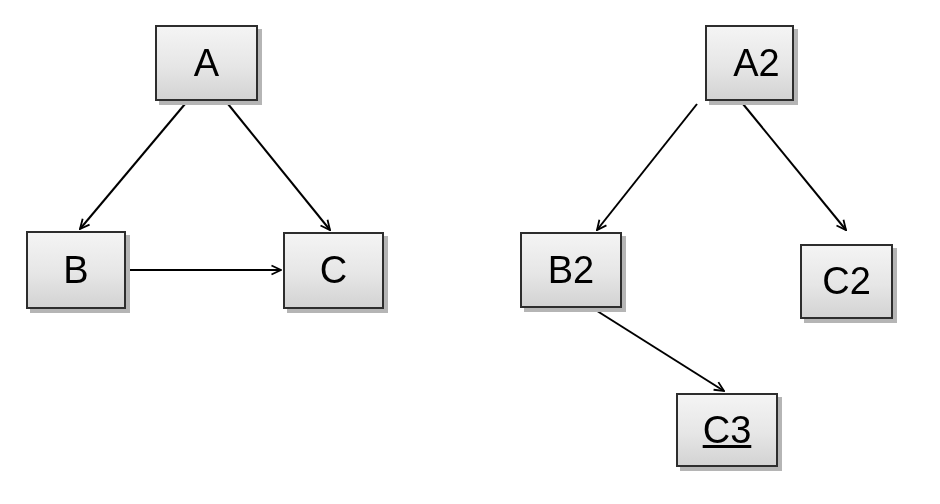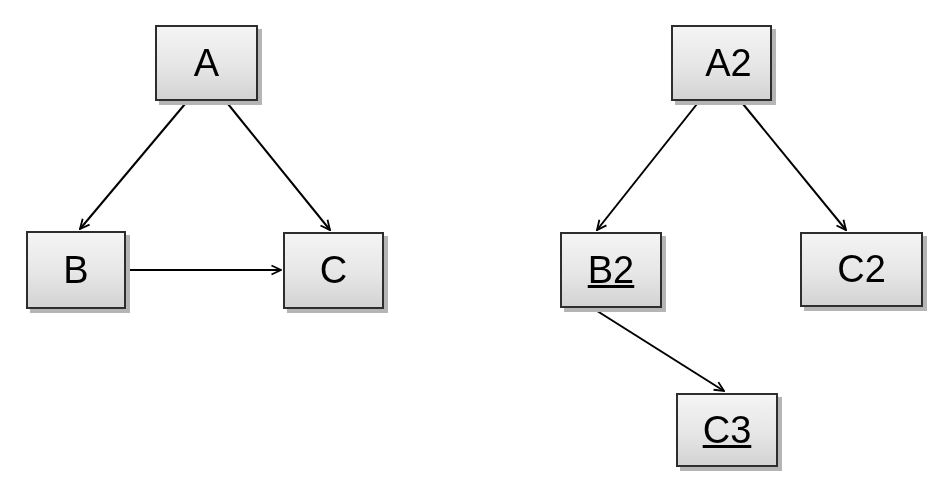--- a/index.html
+++ b/index.html
@@ -40,23 +40,23 @@
     justify-content: center;
     font-size: 38px;
     color: #000000;
     cursor: default;
     user-select: none;
   }
   
   .node-a  { left: 155px; top: 25px;  width: 103px; }
   .node-b  { left: 26px;  top: 231px; width: 100px; height: 78px; }
   .node-c  { left: 283px; top: 232px; width: 101px; height: 77px; }
-  .node-a2 { left: 671px; top: 25px;  width: 101px; padding-left: 14px; }
-  .node-b2 { left: 560px; top: 232px; text-decoration: underline; }
-  .node-c2 { left: 800px; top: 232px; width: 123px; height: 75px; }
+  .node-a2 { left: 705px; top: 25px;  width: 89px; padding-left: 14px; }
+  .node-b2 { left: 520px; top: 232px; }
+  .node-c2 { left: 800px; top: 244px; width: 93px; height: 75px; }
   .node-c3 { left: 676px; top: 393px; height: 74px; text-decoration: underline; }
 </style>
 </head>
 <body>
 
 <div class="canvas">
 
   <svg class="edges" width="940" height="504" viewBox="0 0 940 504" xmlns="http://www.w3.org/2000/svg">
     <defs>
       <marker id="arrow" viewBox="0 0 12 12" refX="11" refY="6" markerWidth="12" markerHeight="12" markerUnits="userSpaceOnUse" orient="auto">

